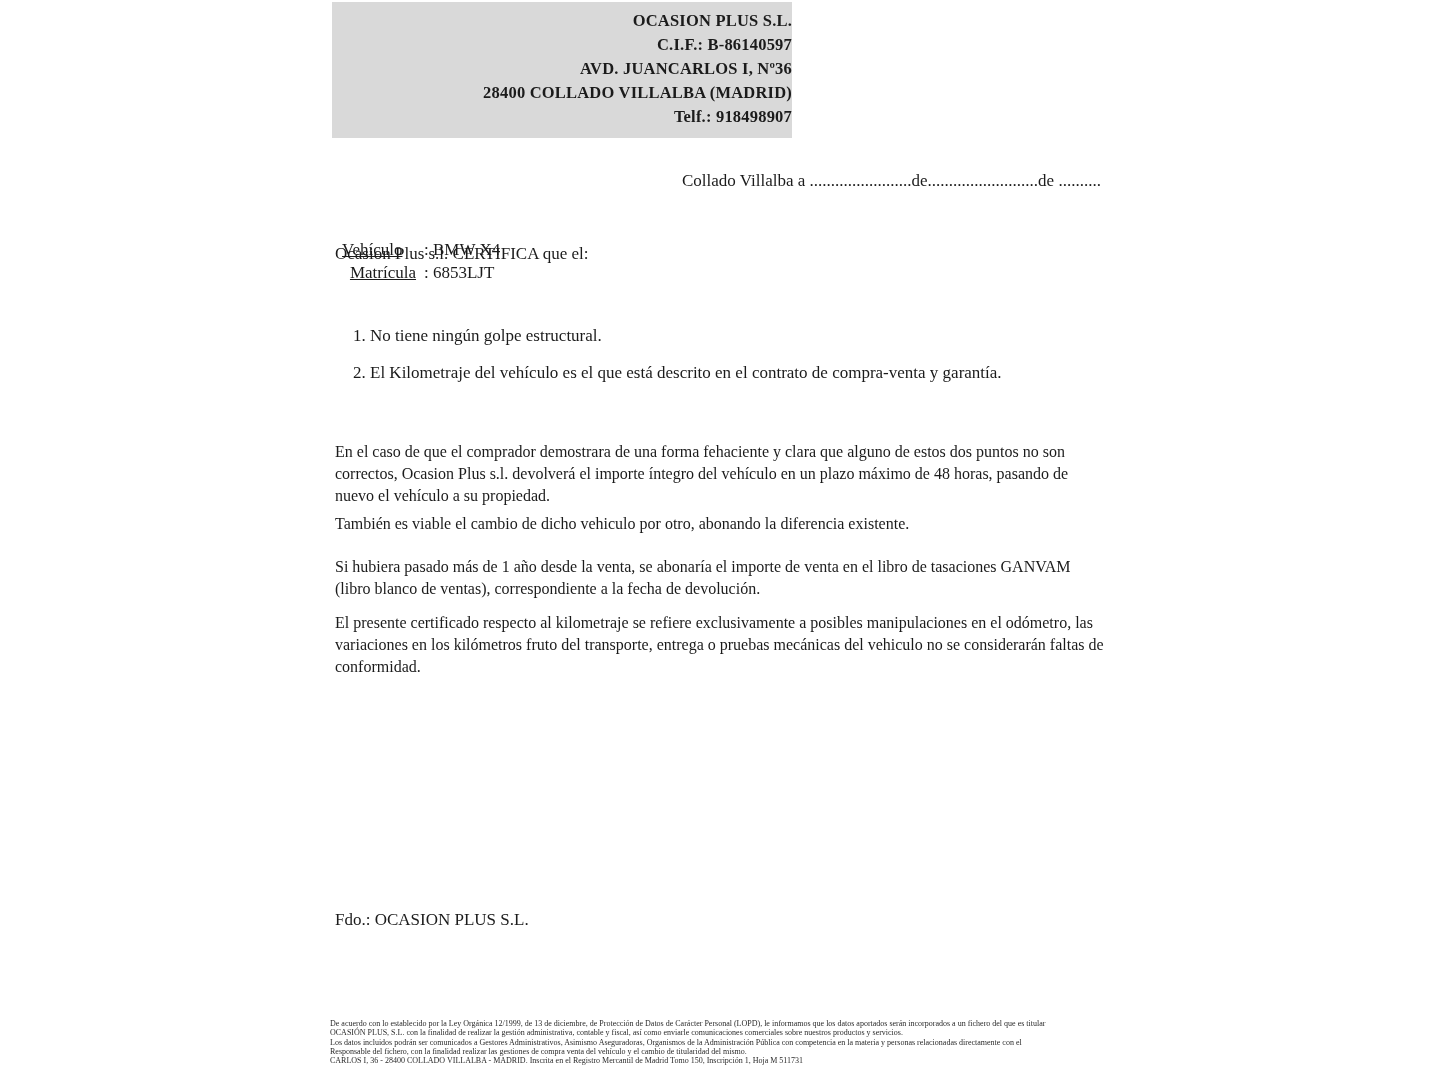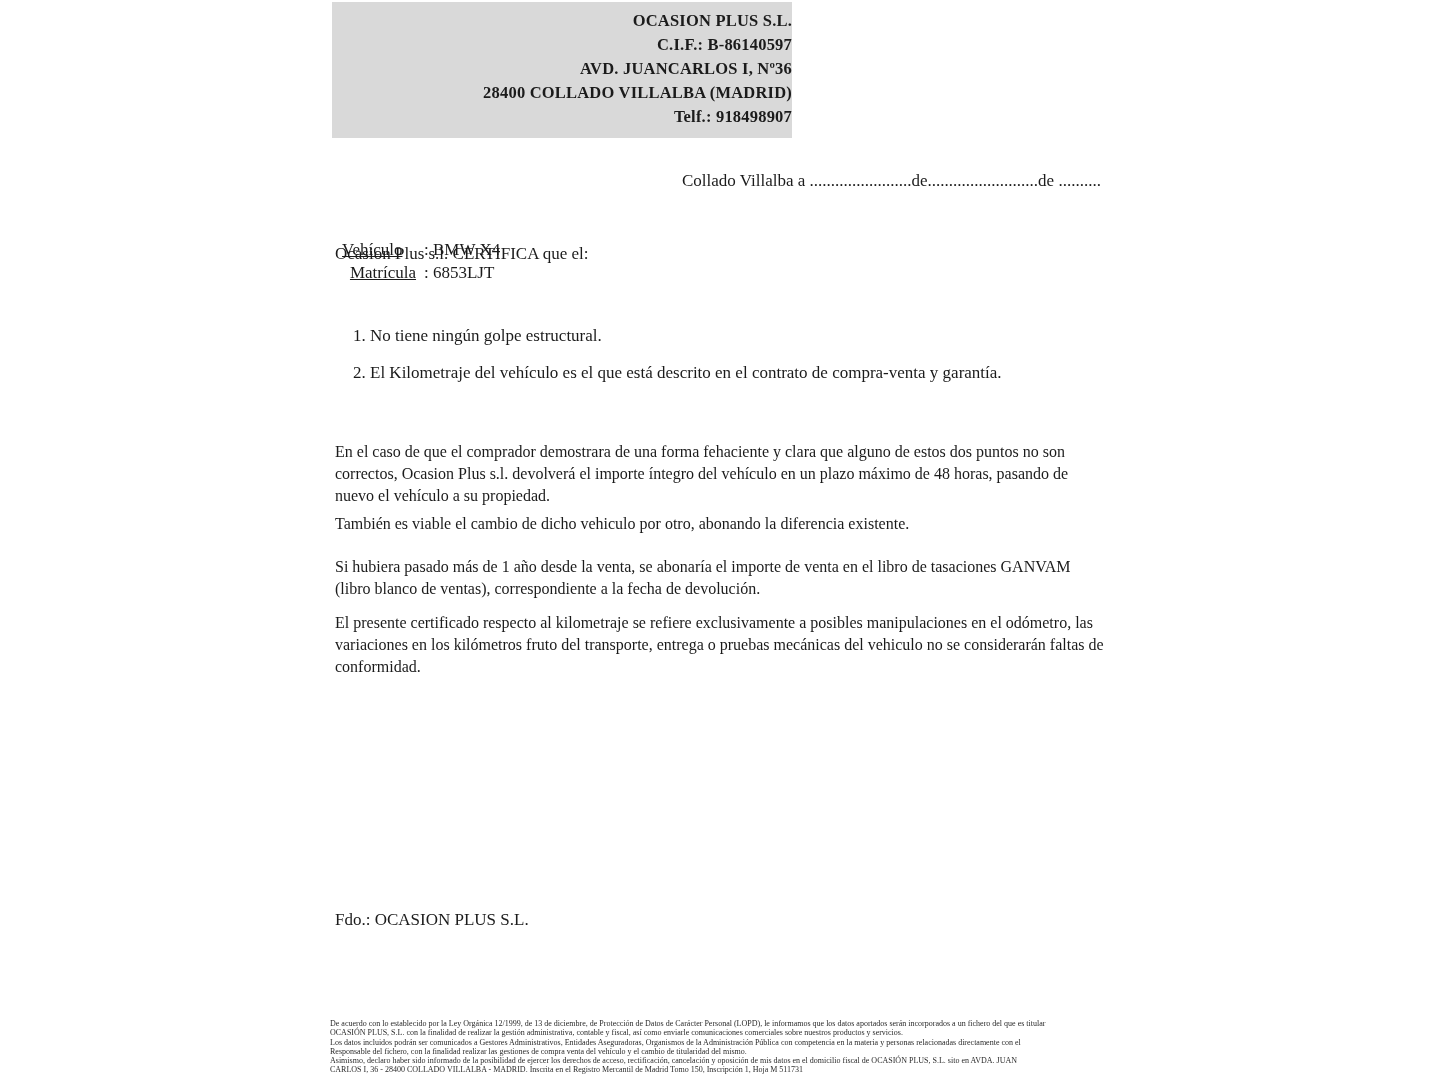--- a/index.html
+++ b/index.html
@@ -122,19 +122,18 @@
   <div class="para" style="top: 441px;">En el caso de que el comprador demostrara de una forma fehaciente y clara que alguno de estos dos puntos no son correctos, Ocasion Plus s.l. devolverá el importe íntegro del vehículo en un plazo máximo de 48 horas, pasando de nuevo el vehículo a su propiedad.</div>
   <div class="para" style="top: 513px;">También es viable el cambio de dicho vehiculo por otro, abonando la diferencia existente.</div>
   <div class="para" style="top: 556px;">Si hubiera pasado más de 1 año desde la venta, se abonaría el importe de venta en el libro de tasaciones GANVAM (libro blanco de ventas), correspondiente a la fecha de devolución.</div>
   <div class="para" style="top: 612px;">El presente certificado respecto al kilometraje se refiere exclusivamente a posibles manipulaciones en el odómetro, las variaciones en los kilómetros fruto del transporte, entrega o pruebas mecánicas del vehiculo no se considerarán faltas de conformidad.</div>
 
   <div class="signature">Fdo.: OCASION PLUS S.L.</div>
 
   <div class="footer">
     <div class="fline">De acuerdo con lo establecido por la Ley Orgánica 12/1999, de 13 de diciembre, de Protección de Datos de Carácter Personal (LOPD), le informamos que los datos aportados serán incorporados a un fichero del que es titular</div>
     <div class="fline">OCASIÓN PLUS, S.L. con la finalidad de realizar la gestión administrativa, contable y fiscal, así como enviarle comunicaciones comerciales sobre nuestros productos y servicios.</div>
-    <div class="fline">Los datos incluidos podrán ser comunicados a Gestores Administrativos, Entidades Aseguradoras, Organismos de la Administración Pública con competencia en la materia y personas relacionadas directamente con el</div>
+    <div class="fline">Los datos incluidos podrán ser comunicados a Gestores Administrativos, Asimismo Aseguradoras, Organismos de la Administración Pública con competencia en la materia y personas relacionadas directamente con el</div>
     <div class="fline">Responsable del fichero, con la finalidad realizar las gestiones de compra venta del vehículo y el cambio de titularidad del mismo.</div>
-    <div class="fline">Asimismo, declaro haber sido informado de la posibilidad de ejercer los derechos de acceso, rectificación, cancelación y oposición de mis datos en el domicilio fiscal de OCASIÓN PLUS, S.L. sito en AVDA. JUAN</div>
     <div class="fline">CARLOS I, 36 - 28400 COLLADO VILLALBA - MADRID. Inscrita en el Registro Mercantil de Madrid Tomo 150, Inscripción 1, Hoja M 511731</div>
   </div>
 
 </div>
 
 </body></html>

